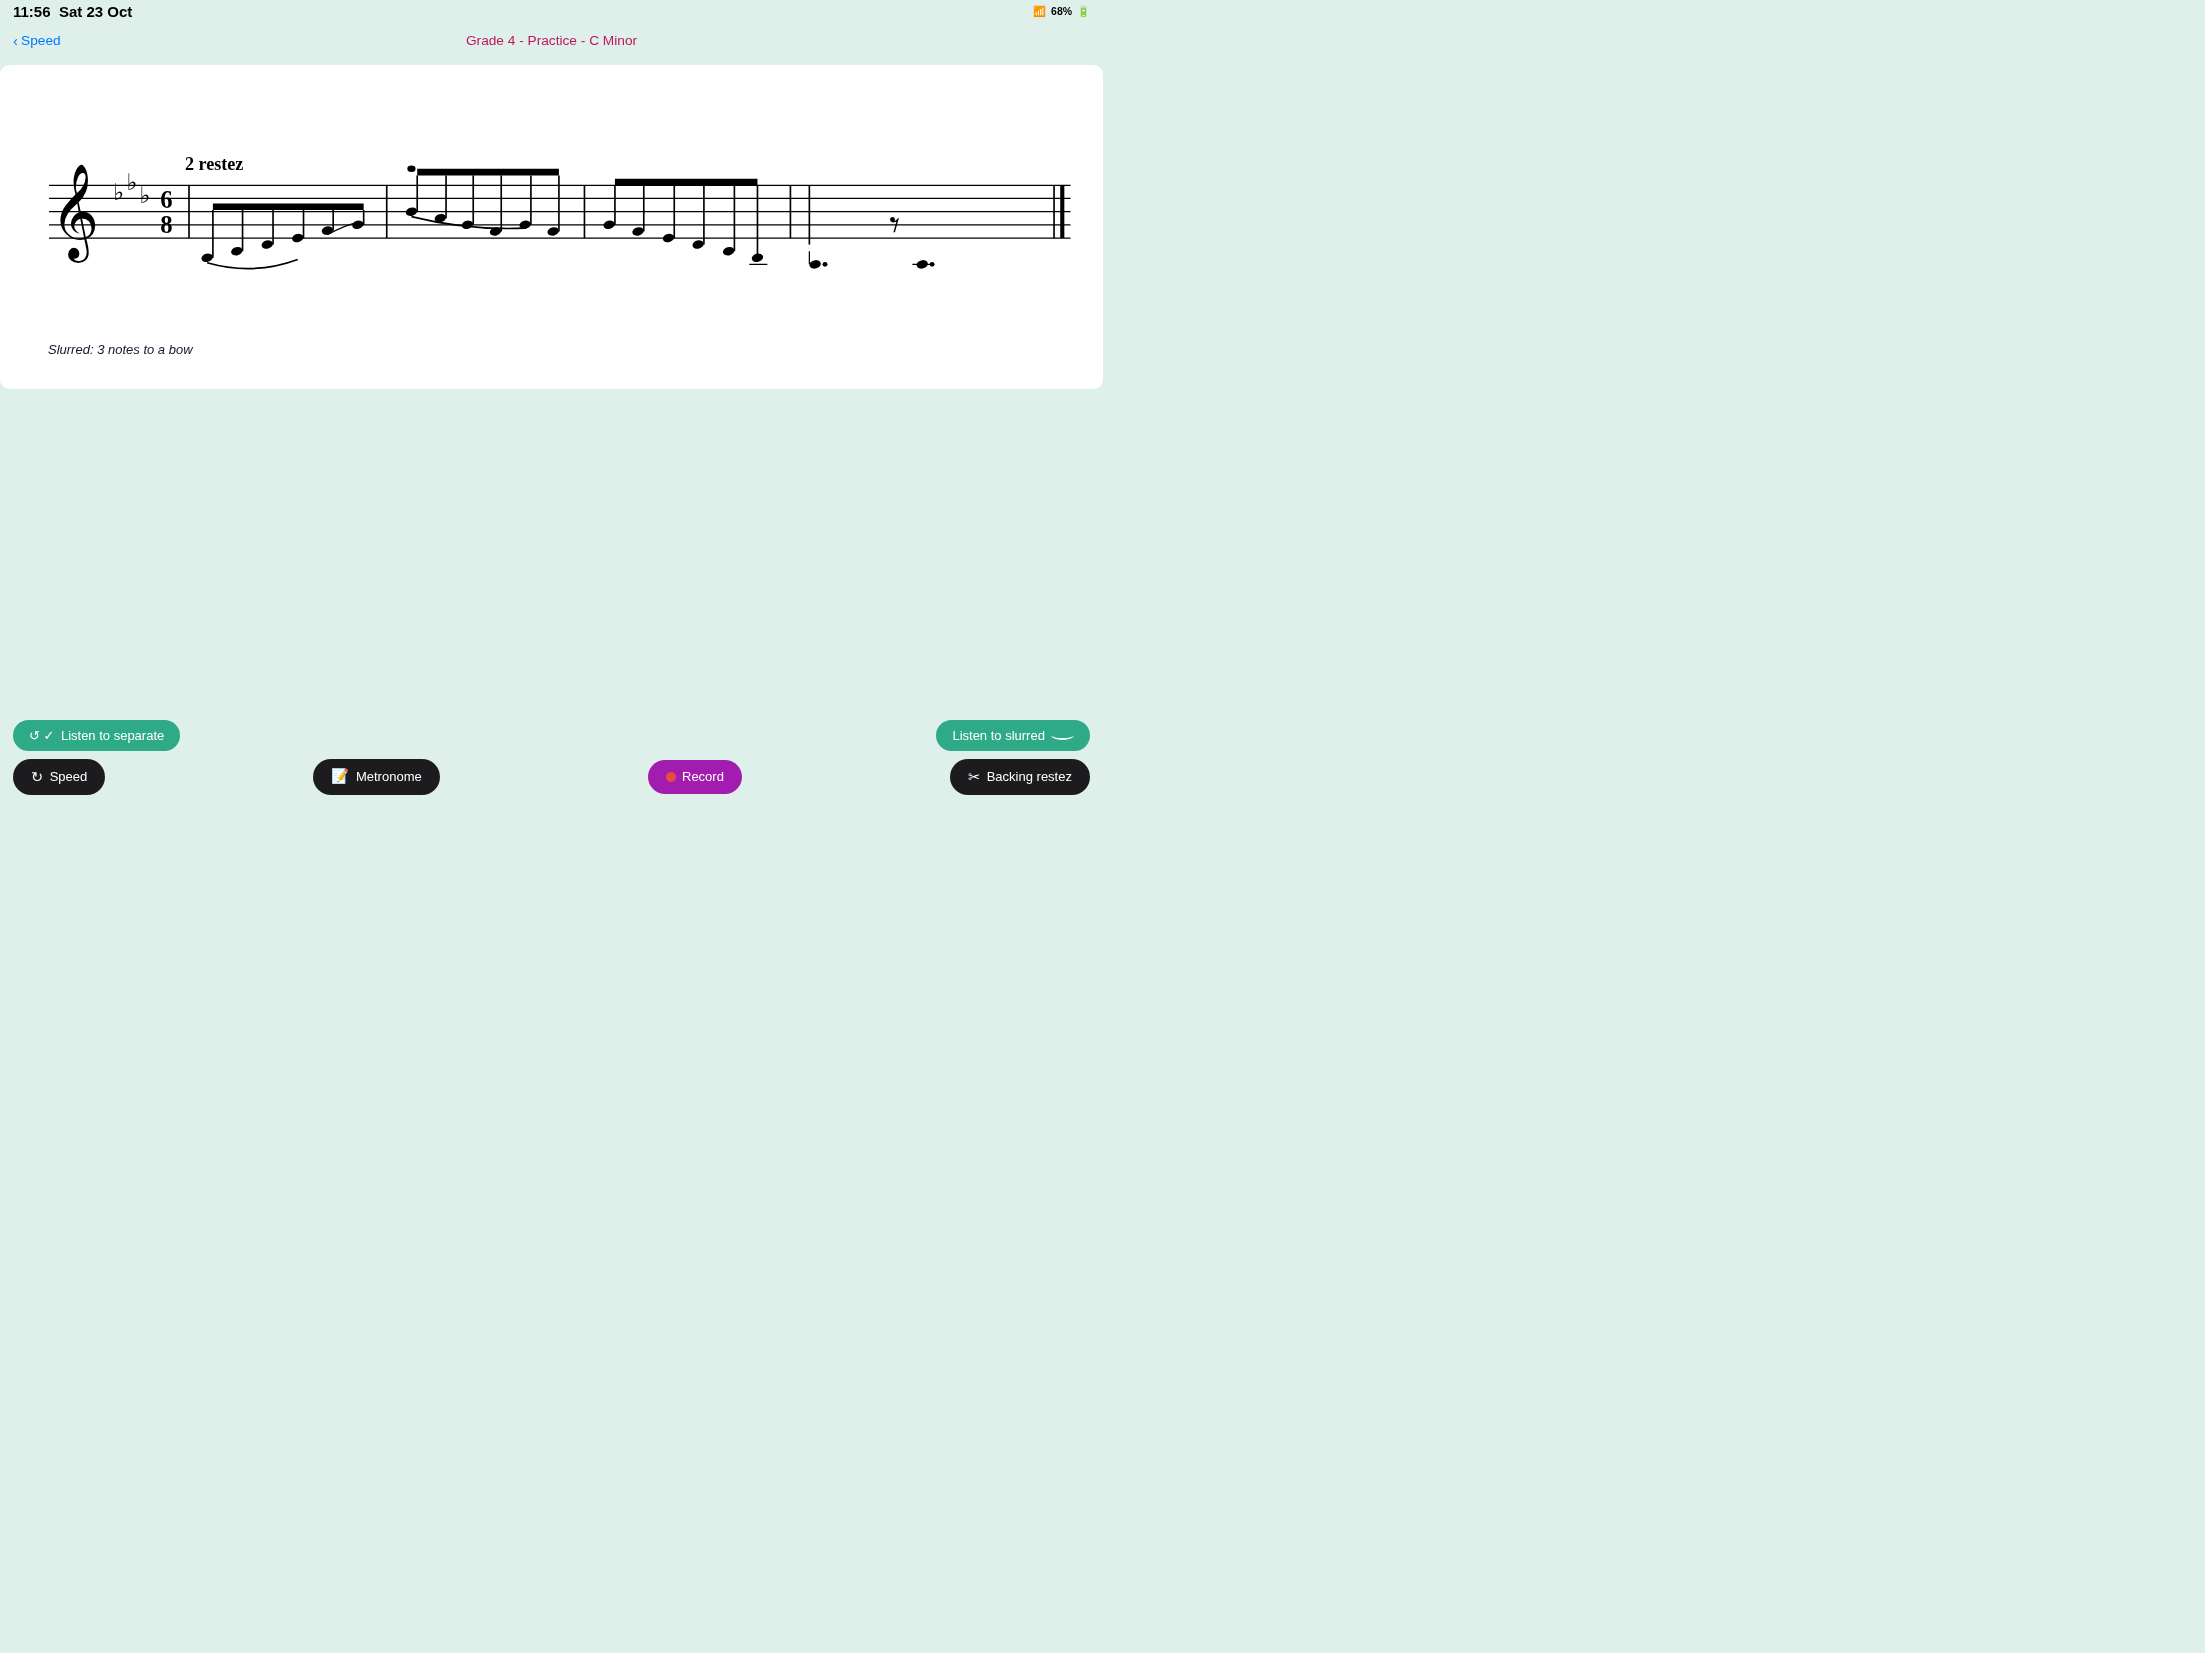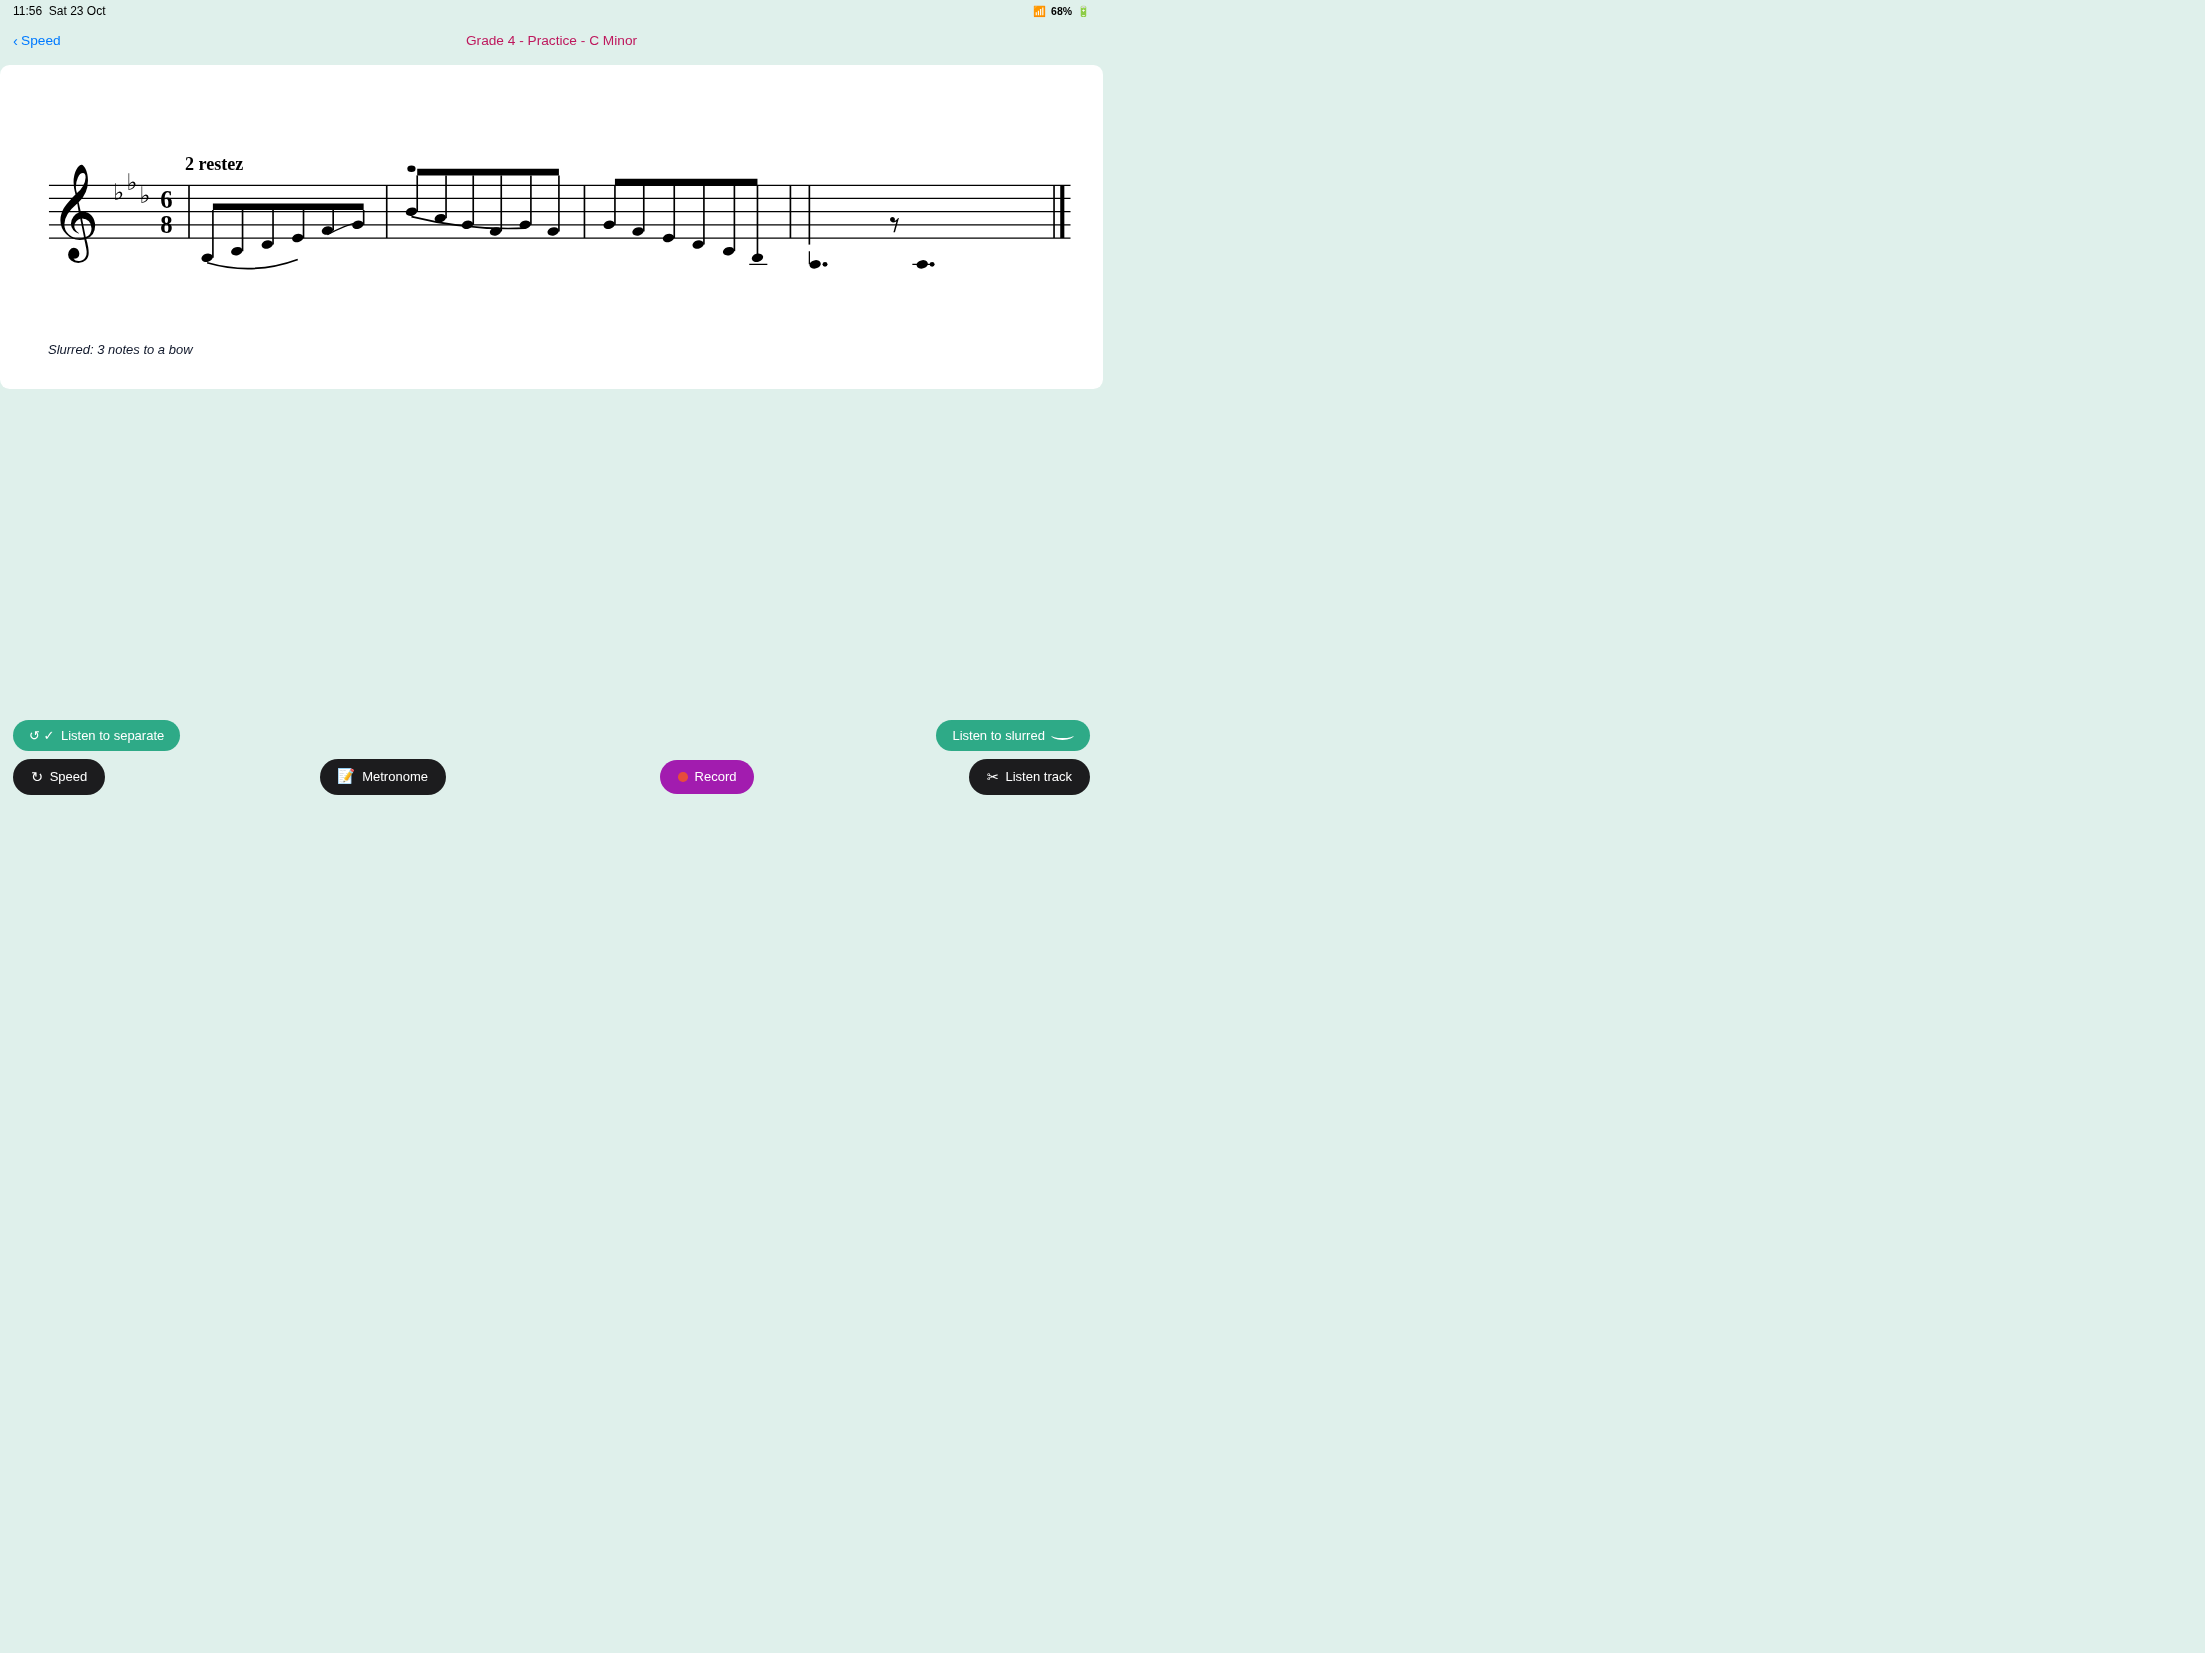--- a/index.html
+++ b/index.html
@@ -16,22 +16,22 @@
     
     .status-bar {
       display: flex;
       justify-content: space-between;
       align-items: center;
       padding: 4.8px 13px;
       height: 22.6px;
       background: #dff0eb;
     }
     .status-left {
-      font-size: 12px;
-      font-weight: 400;
+      font-size: 15px;
+      font-weight: 700;
       color: #000;
       text-align: right;
     }
     .status-right {
       display: flex;
       align-items: center;
       gap: 4.8px;
       font-size: 10.5px;
       font-weight: 600;
       color: #000;
@@ -350,17 +350,17 @@
       <span>Metronome</span>
     </button>
 
     <button class="btn-record">
       <span class="record-dot"></span>
       <span>Record</span>
     </button>
 
     <button class="btn-dark">
       <span class="btn-icon">✂</span>
-      <span>Listen track</span>
+      <span>Backing restez</span>
     </button>
   </div>
 </div>
 
 
 </body></html>

